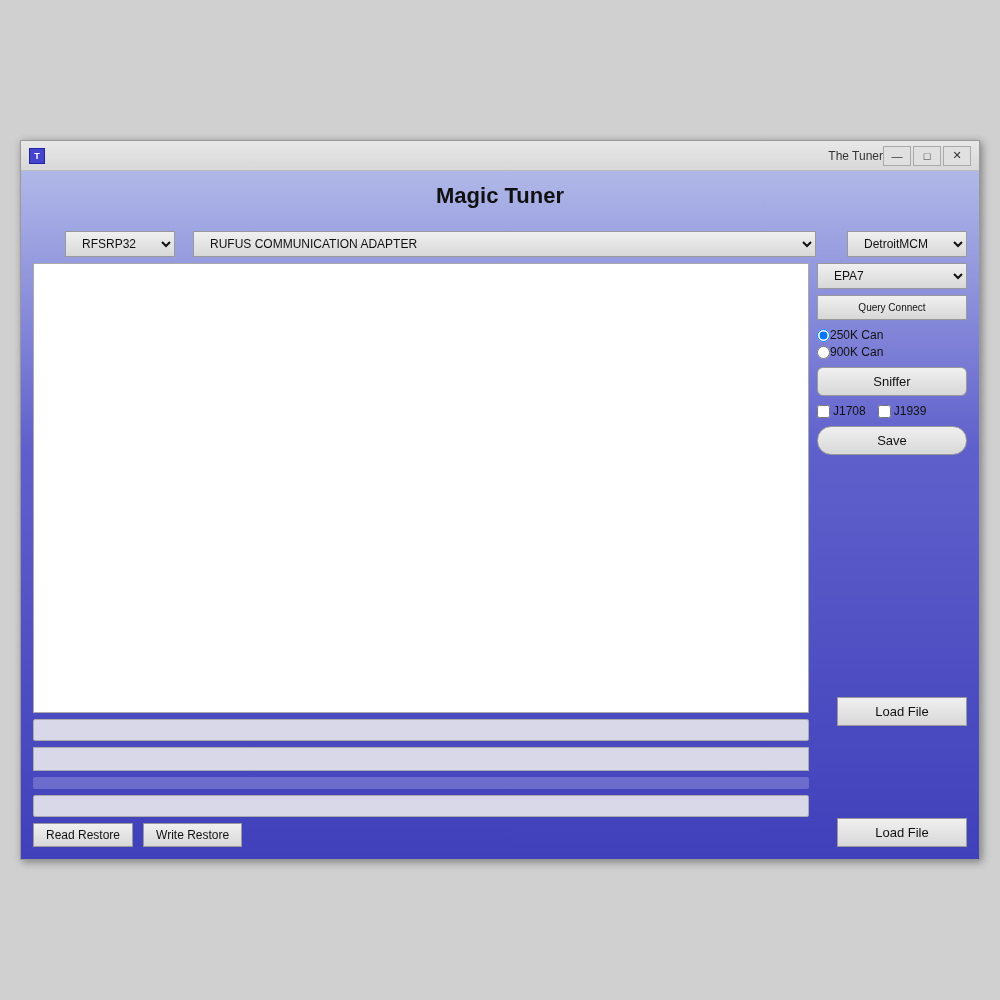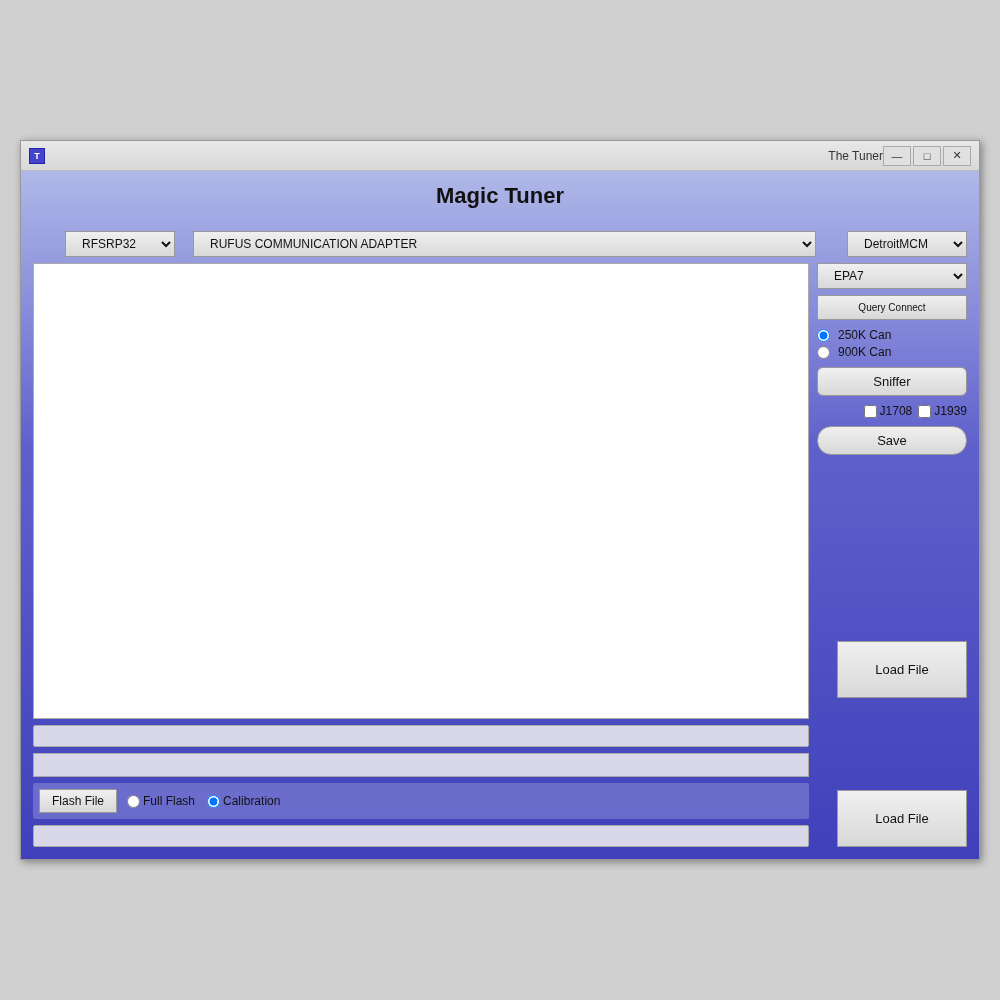--- a/index.html
+++ b/index.html
@@ -254,58 +254,57 @@
     .can-options {
       display: flex;
       flex-direction: column;
       gap: 3px;
       padding: 2px 0;
     }
 
     .radio-item-right {
       display: flex;
       align-items: center;
-      gap: 8px;
+      gap: 0;
       font-size: 12px;
       color: #111;
     }
 
     .sniffer-btn {
       width: 100%;
       padding: 6px 8px;
       font-size: 13px;
       border-radius: 6px;
     }
 
     .checkbox-row {
       display: flex;
-      gap: 6px;
+      gap: 12px;
       align-items: center;
       padding: 2px 0;
-      justify-content: flex-end;
     }
 
     .checkbox-item {
       display: flex;
       align-items: center;
       gap: 3px;
       font-size: 12px;
       color: #111;
     }
 
     .save-btn {
       width: 100%;
       padding: 6px 8px;
       font-size: 13px;
       border-radius: 14px;
     }
 
     .load-file-btn {
       width: 130px;
-      padding: 20px 8px;
+      padding: 6px 8px;
       font-size: 13px;
       align-self: flex-end;
     }
 
     .spacer { flex: 1; }
   </style>
 </head>
 <body>
 
 <div class="window">
@@ -348,41 +347,32 @@
         <div class="progress-bar-container">
           <div class="progress-bar-fill"></div>
         </div>
 
         <div class="file-path-row">
           <input class="file-path-input" type="text" value="" style="">
         </div>
 
         <div class="flash-section">
 
-          <div class="flash-row">
-            <button class="btn">Flash File</button>
-            <div class="radio-group">
-              <label class="radio-item">
-                <input type="radio" name="flash_type" style="">
-                <span>Full Flash</span>
-              </label>
-              <label class="radio-item">
-                <input type="radio" name="flash_type" checked="" style="">
-                <span>Calibration</span>
-              </label>
-            </div>
-          </div>
 
 
         </div>
 
         <div class="progress-bar-container">
           <div class="progress-bar-fill"></div>
         </div>
 
+        <div class="restore-row">
+          <button class="btn">Read Restore</button>
+          <button class="btn">Write Restore</button>
+        </div>
 
       </div>
 
       <div class="right-panel">
 
         <select class="btn" style="width:100%;">
           <option>EPA7</option>
         </select>
 
         <button class="btn query-btn">Query Connect</button>

